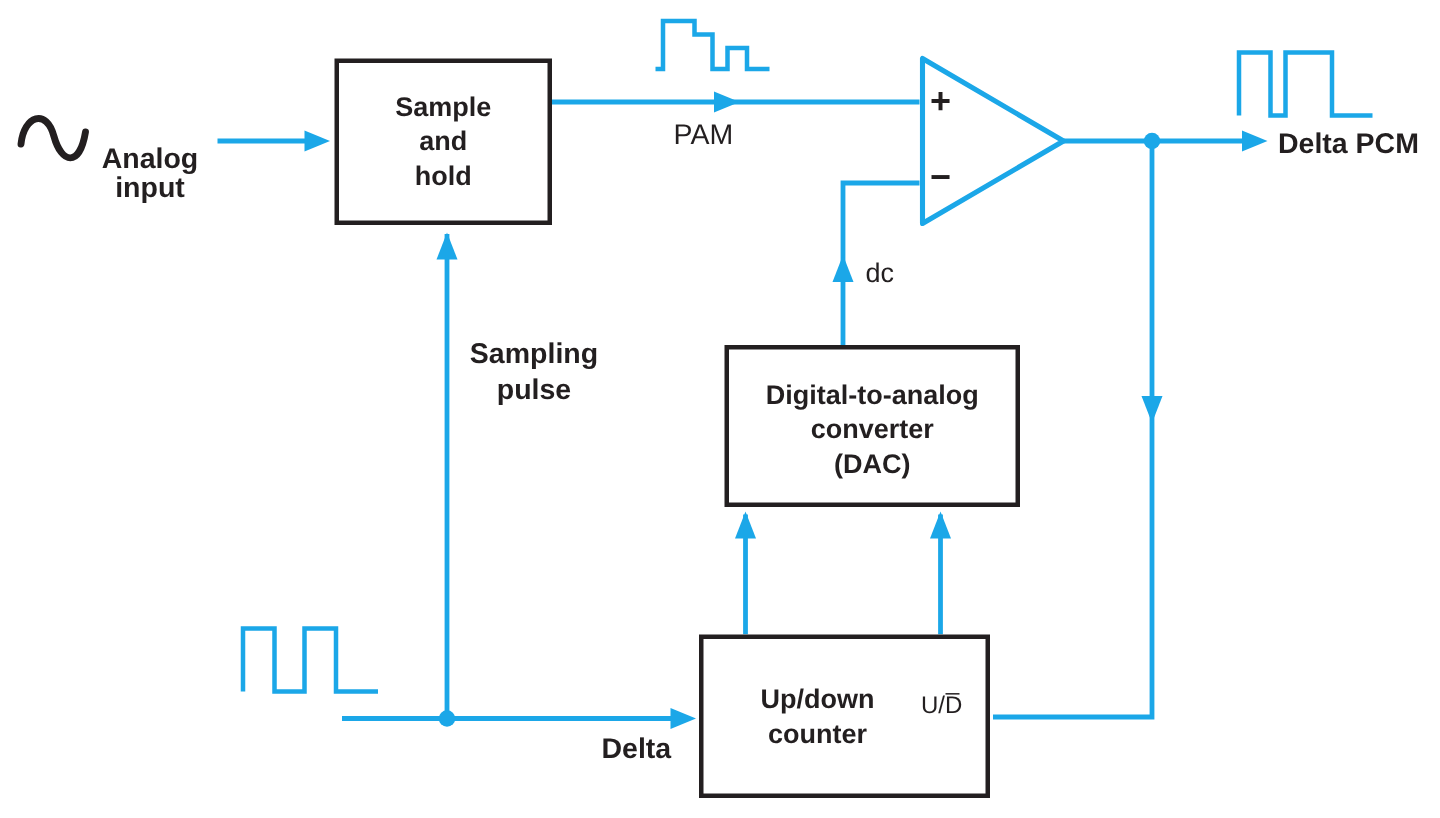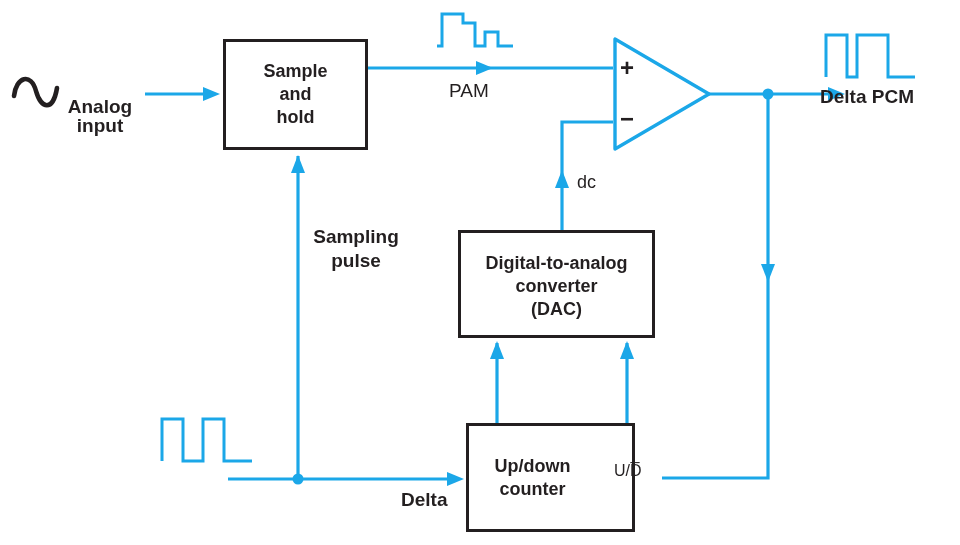--- a/index.html
+++ b/index.html
@@ -79,41 +79,41 @@
     <path class="thinwire" d="M826,77 V35 H847 V77 H857 V35 H888 V77 H915"></path>
     <path class="thinwire" d="M162,461 V419 H183 V461 H203 V419 H224 V461 H252"></path>
   </svg>
 
   <div class="box" style="left:223px;top:39px;width:145px;height:111px;">
     <span>Sample
 and
 hold</span>
   </div>
 
-  <div class="box" style="left:458px;top:230px;width:197px;height:108px;">
+  <div class="box" style="left:483px;top:230px;width:197px;height:108px;">
     <span style="padding-top:5px;">Digital-to-analog
 converter
 (DAC)</span>
   </div>
 
-  <div class="box" style="left:466px;top:423px;width:169px;height:109px;">
+  <div class="box" style="left:466px;top:423px;width:194px;height:109px;">
     <span style="padding-right:36px;">Up/down
 counter</span>
   </div>
   <div class="lbl" style="left:614px;top:459px;font-weight:normal;font-size:16px;">U/D̅</div>
 
   <div class="lbl sign" style="left:613px;top:56px;">+</div>
   <div class="lbl sign" style="left:613px;top:107px;">−</div>
 
   <div class="lbl b ctr" style="left:54px;top:72px;width:92px;line-height:19px;">Analog
 input</div>
 
   <div class="lbl" style="left:449px;top:79px;font-weight:normal;">PAM</div>
 
-  <div class="lbl b" style="left:820px;top:85px;">Delta PCM</div>
+  <div class="lbl b" style="left:852px;top:85px;">Delta PCM</div>
 
   <div class="lbl" style="left:577px;top:171px;font-weight:normal;font-size:18px;">dc</div>
 
   <div class="lbl b ctr" style="left:306px;top:200px;width:100px;line-height:24px;">Sampling
 pulse</div>
 
   <div class="lbl b" style="left:401px;top:488px;">Delta</div>
 
 
 </div>

